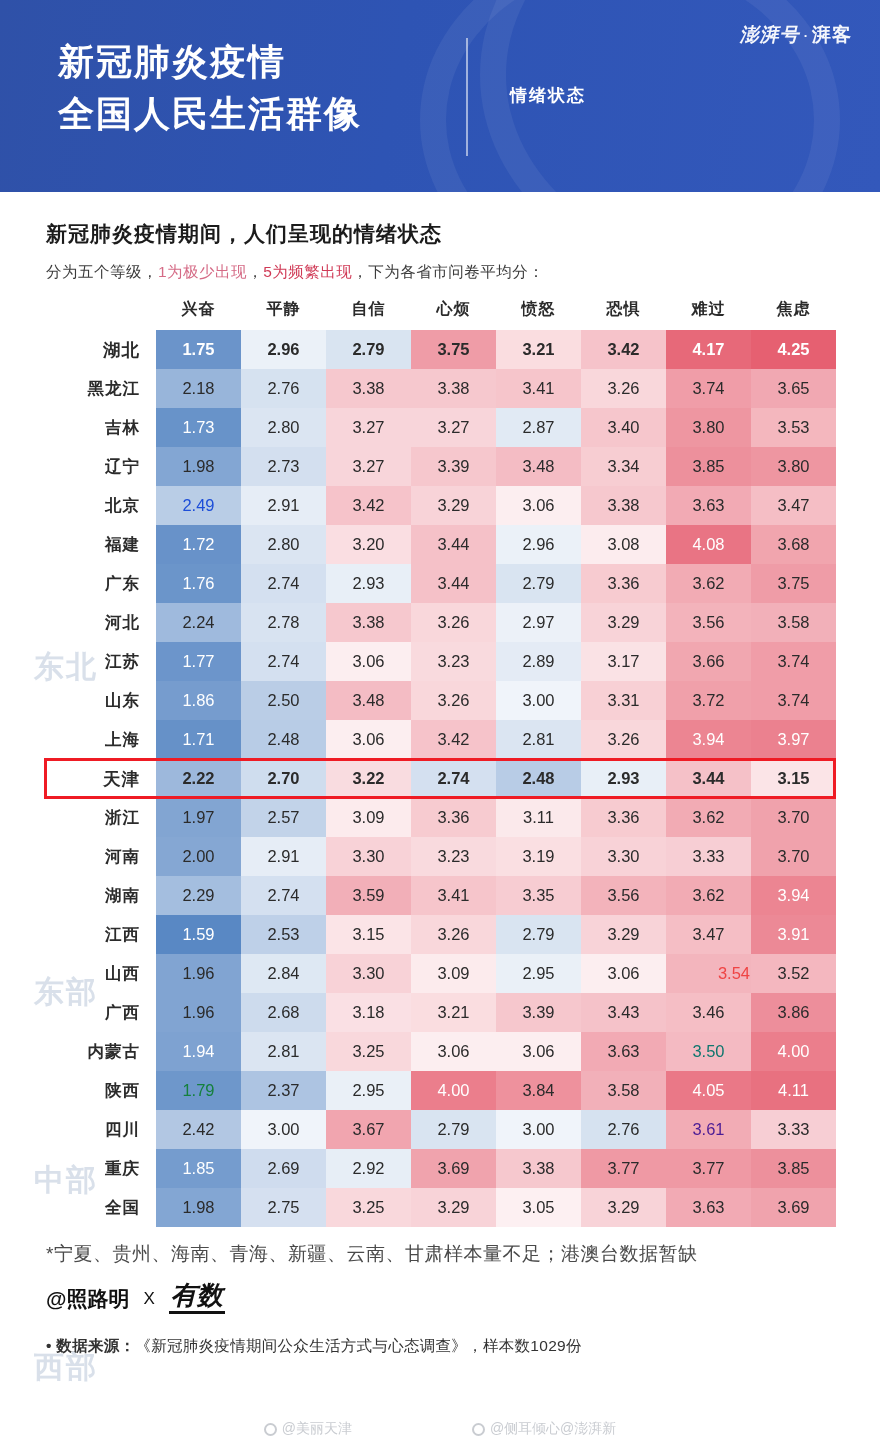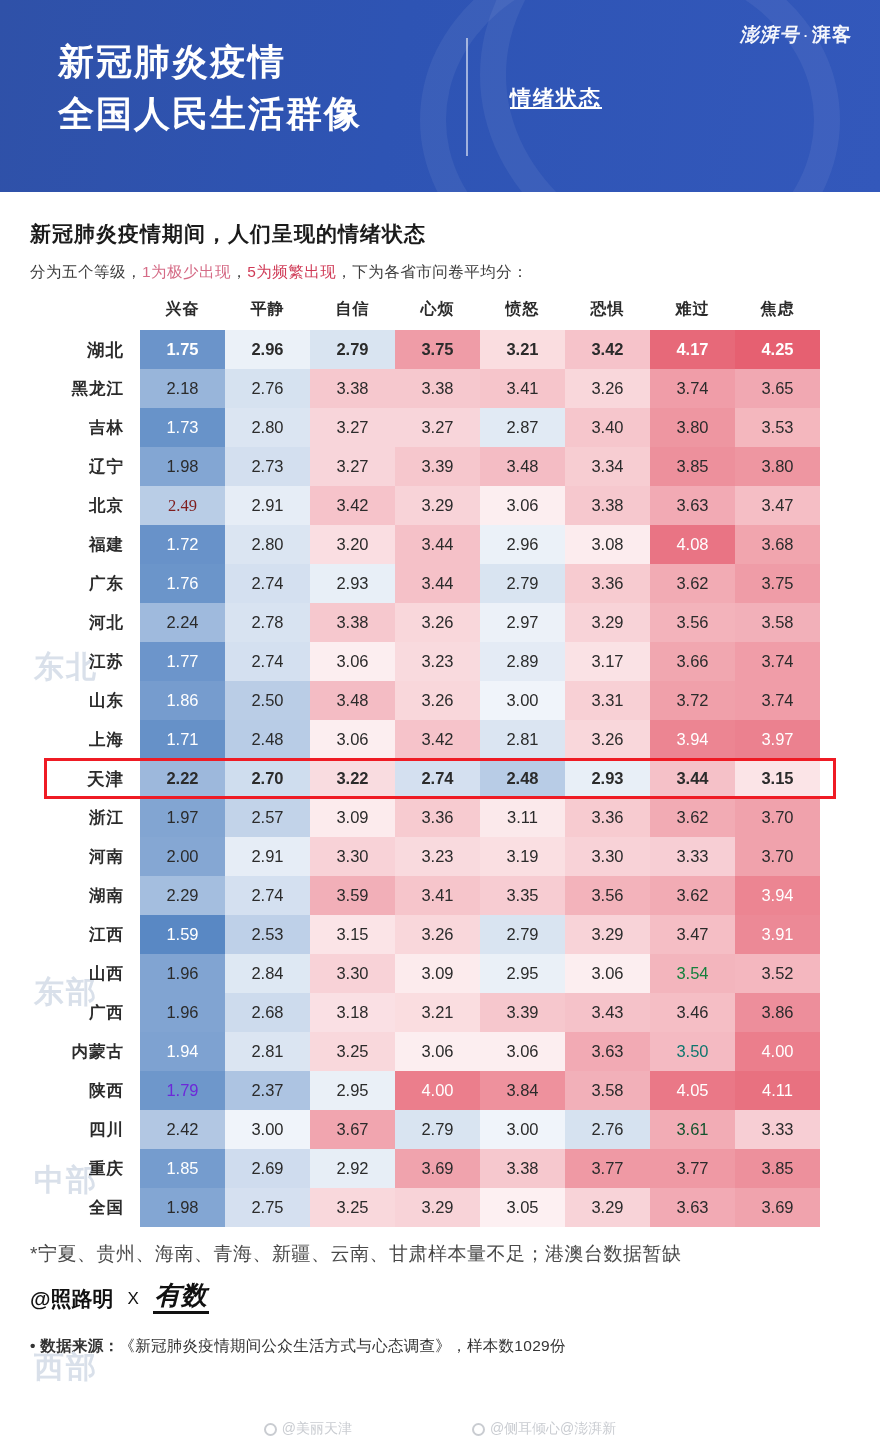--- a/index.html
+++ b/index.html
@@ -40,42 +40,41 @@
   .header-divider {
     position: absolute;
     left: 466px; top: 38px;
     width: 2px; height: 118px;
     background: rgba(255,255,255,0.55);
   }
   .header-sub {
     position: absolute;
     left: 510px; top: 84px;
     color: #fff;
-    font-size: 21px;
+    font-size: 17px;
     font-weight: bold;
     letter-spacing: 2px;
-    text-decoration: underline;
   }
   .logo {
     position: absolute;
     right: 28px; top: 22px;
     color: #fff;
     font-size: 19px;
     font-weight: bold;
     letter-spacing: 1px;
     opacity: 0.95;
   }
   .logo .dot { font-size: 13px; vertical-align: middle; padding: 0 3px; }
   .logo .skew { display:inline-block; transform: skewX(-12deg); }
 
   
   .sheet {
     position: relative;
     width: 796px;
-    padding: 22px 44px 0 28px;
+    padding: 22px 44px 0 44px;
     background: #fff;
   }
   .sec-title {
     font-size: 21px;
     font-weight: bold;
     color: #1b1b1b;
     letter-spacing: 1px;
     margin: 6px 0 14px 2px;
   }
   .sec-note {
@@ -270,21 +269,21 @@
           <td style="background: rgba(62, 116, 186, 0.227); color: rgb(43, 43, 43);">2.73</td>
           <td style="background: rgba(226, 72, 92, 0.227); color: rgb(43, 43, 43);">3.27</td>
           <td style="background: rgba(226, 72, 92, 0.306); color: rgb(43, 43, 43);">3.39</td>
           <td style="background: rgba(226, 72, 92, 0.365); color: rgb(43, 43, 43);">3.48</td>
           <td style="background: rgba(226, 72, 92, 0.275); color: rgb(43, 43, 43);">3.34</td>
           <td style="background: rgba(226, 72, 92, 0.608); color: rgb(43, 43, 43);">3.85</td>
           <td style="background: rgba(226, 72, 92, 0.576); color: rgb(43, 43, 43);">3.80</td>
         </tr>
         <tr>
           <th class="rowh">北京</th>
-          <td style="background: rgba(62, 116, 186, 0.36); color: #7f1d1d; font-family: Liberation Serif, serif;">2.49</td>
+          <td style="background: rgba(62, 116, 186, 0.36); color: #1d4ed8;">2.49</td>
           <td style="background: rgba(62, 116, 186, 0.13); color: rgb(43, 43, 43);">2.91</td>
           <td style="background: rgba(226, 72, 92, 0.325); color: rgb(43, 43, 43);">3.42</td>
           <td style="background: rgba(226, 72, 92, 0.24); color: rgb(43, 43, 43);">3.29</td>
           <td style="background: rgba(226, 72, 92, 0.09); color: rgb(43, 43, 43);">3.06</td>
           <td style="background: rgba(226, 72, 92, 0.298); color: rgb(43, 43, 43);">3.38</td>
           <td style="background: rgba(226, 72, 92, 0.463); color: rgb(43, 43, 43);">3.63</td>
           <td style="background: rgba(226, 72, 92, 0.357); color: rgb(43, 43, 43);">3.47</td>
         </tr>
         <tr>
           <th class="rowh">福建</th>
@@ -408,21 +407,21 @@
           <td style="background: rgba(226, 72, 92, 0.647); color: rgb(255, 255, 255);">3.91</td>
         </tr>
         <tr>
           <th class="rowh">山西</th>
           <td style="background: rgba(62, 116, 186, 0.655); color: rgb(43, 43, 43);">1.96</td>
           <td style="background: rgba(62, 116, 186, 0.17); color: rgb(43, 43, 43);">2.84</td>
           <td style="background: rgba(226, 72, 92, 0.247); color: rgb(43, 43, 43);">3.30</td>
           <td style="background: rgba(226, 72, 92, 0.11); color: rgb(43, 43, 43);">3.09</td>
           <td style="background: rgba(62, 116, 186, 0.11); color: rgb(43, 43, 43);">2.95</td>
           <td style="background: rgba(226, 72, 92, 0.09); color: rgb(43, 43, 43);">3.06</td>
-          <td style="background: rgba(226, 72, 92, 0.404); color: #15803d;">3.54</td>
+          <td style="background: rgba(226, 72, 92, 0.404); color: #ef4444; text-align: right;">3.54</td>
           <td style="background: rgba(226, 72, 92, 0.392); color: rgb(43, 43, 43);">3.52</td>
         </tr>
         <tr>
           <th class="rowh">广西</th>
           <td style="background: rgba(62, 116, 186, 0.655); color: rgb(43, 43, 43);">1.96</td>
           <td style="background: rgba(62, 116, 186, 0.26); color: rgb(43, 43, 43);">2.68</td>
           <td style="background: rgba(226, 72, 92, 0.17); color: rgb(43, 43, 43);">3.18</td>
           <td style="background: rgba(226, 72, 92, 0.19); color: rgb(43, 43, 43);">3.21</td>
           <td style="background: rgba(226, 72, 92, 0.306); color: rgb(43, 43, 43);">3.39</td>
           <td style="background: rgba(226, 72, 92, 0.333); color: rgb(43, 43, 43);">3.43</td>
@@ -435,38 +434,38 @@
           <td style="background: rgba(62, 116, 186, 0.184); color: rgb(43, 43, 43);">2.81</td>
           <td style="background: rgba(226, 72, 92, 0.216); color: rgb(43, 43, 43);">3.25</td>
           <td style="background: rgba(226, 72, 92, 0.09); color: rgb(43, 43, 43);">3.06</td>
           <td style="background: rgba(226, 72, 92, 0.09); color: rgb(43, 43, 43);">3.06</td>
           <td style="background: rgba(226, 72, 92, 0.463); color: rgb(43, 43, 43);">3.63</td>
           <td style="background: rgba(226, 72, 92, 0.376); color: #0f766e;">3.50</td>
           <td style="background: rgba(226, 72, 92, 0.706); color: rgb(255, 255, 255);">4.00</td>
         </tr>
         <tr>
           <th class="rowh">陕西</th>
-          <td style="background: rgba(62, 116, 186, 0.75); color: #6d28d9;">1.79</td>
+          <td style="background: rgba(62, 116, 186, 0.75); color: #15803d;">1.79</td>
           <td style="background: rgba(62, 116, 186, 0.427); color: rgb(43, 43, 43);">2.37</td>
           <td style="background: rgba(62, 116, 186, 0.11); color: rgb(43, 43, 43);">2.95</td>
           <td style="background: rgba(226, 72, 92, 0.706); color: rgb(255, 255, 255);">4.00</td>
           <td style="background: rgba(226, 72, 92, 0.6); color: rgb(43, 43, 43);">3.84</td>
           <td style="background: rgba(226, 72, 92, 0.43); color: rgb(43, 43, 43);">3.58</td>
           <td style="background: rgba(226, 72, 92, 0.737); color: rgb(255, 255, 255);">4.05</td>
           <td style="background: rgba(226, 72, 92, 0.776); color: rgb(255, 255, 255);">4.11</td>
         </tr>
         <tr>
           <th class="rowh">四川</th>
           <td style="background: rgba(62, 116, 186, 0.4); color: rgb(43, 43, 43);">2.42</td>
           <td style="background: rgba(62, 116, 186, 0.08); color: rgb(43, 43, 43);">3.00</td>
           <td style="background: rgba(226, 72, 92, 0.49); color: rgb(43, 43, 43);">3.67</td>
           <td style="background: rgba(62, 116, 186, 0.196); color: rgb(43, 43, 43);">2.79</td>
           <td style="background: rgba(62, 116, 186, 0.08); color: rgb(43, 43, 43);">3.00</td>
           <td style="background: rgba(62, 116, 186, 0.21); color: rgb(43, 43, 43);">2.76</td>
-          <td style="background: rgba(226, 72, 92, 0.45); color: #14532d;">3.61</td>
+          <td style="background: rgba(226, 72, 92, 0.45); color: #4c1d95;">3.61</td>
           <td style="background: rgba(226, 72, 92, 0.267); color: rgb(43, 43, 43);">3.33</td>
         </tr>
         <tr>
           <th class="rowh">重庆</th>
           <td style="background: rgba(62, 116, 186, 0.714); color: rgb(255, 255, 255);">1.85</td>
           <td style="background: rgba(62, 116, 186, 0.25); color: rgb(43, 43, 43);">2.69</td>
           <td style="background: rgba(62, 116, 186, 0.125); color: rgb(43, 43, 43);">2.92</td>
           <td style="background: rgba(226, 72, 92, 0.5); color: rgb(43, 43, 43);">3.69</td>
           <td style="background: rgba(226, 72, 92, 0.298); color: rgb(43, 43, 43);">3.38</td>
           <td style="background: rgba(226, 72, 92, 0.557); color: rgb(43, 43, 43);">3.77</td>

